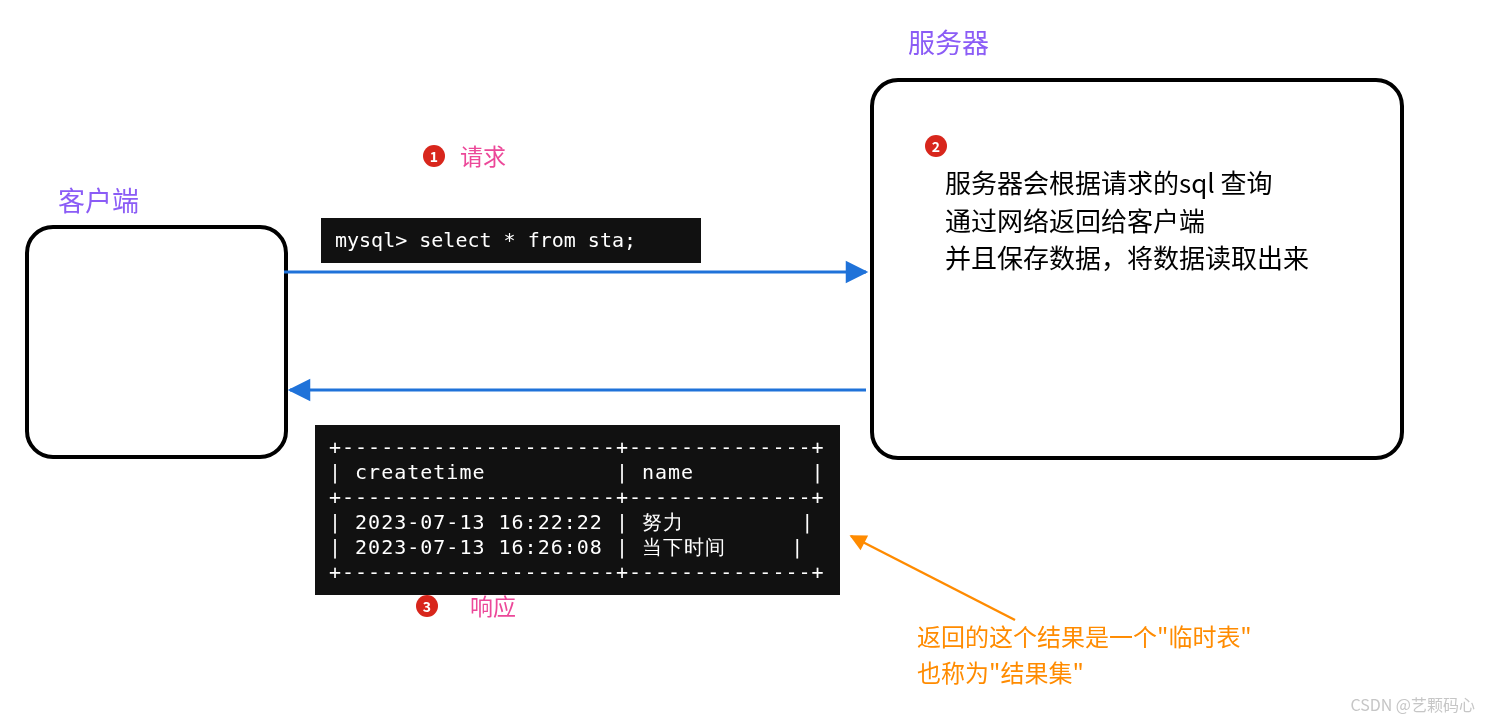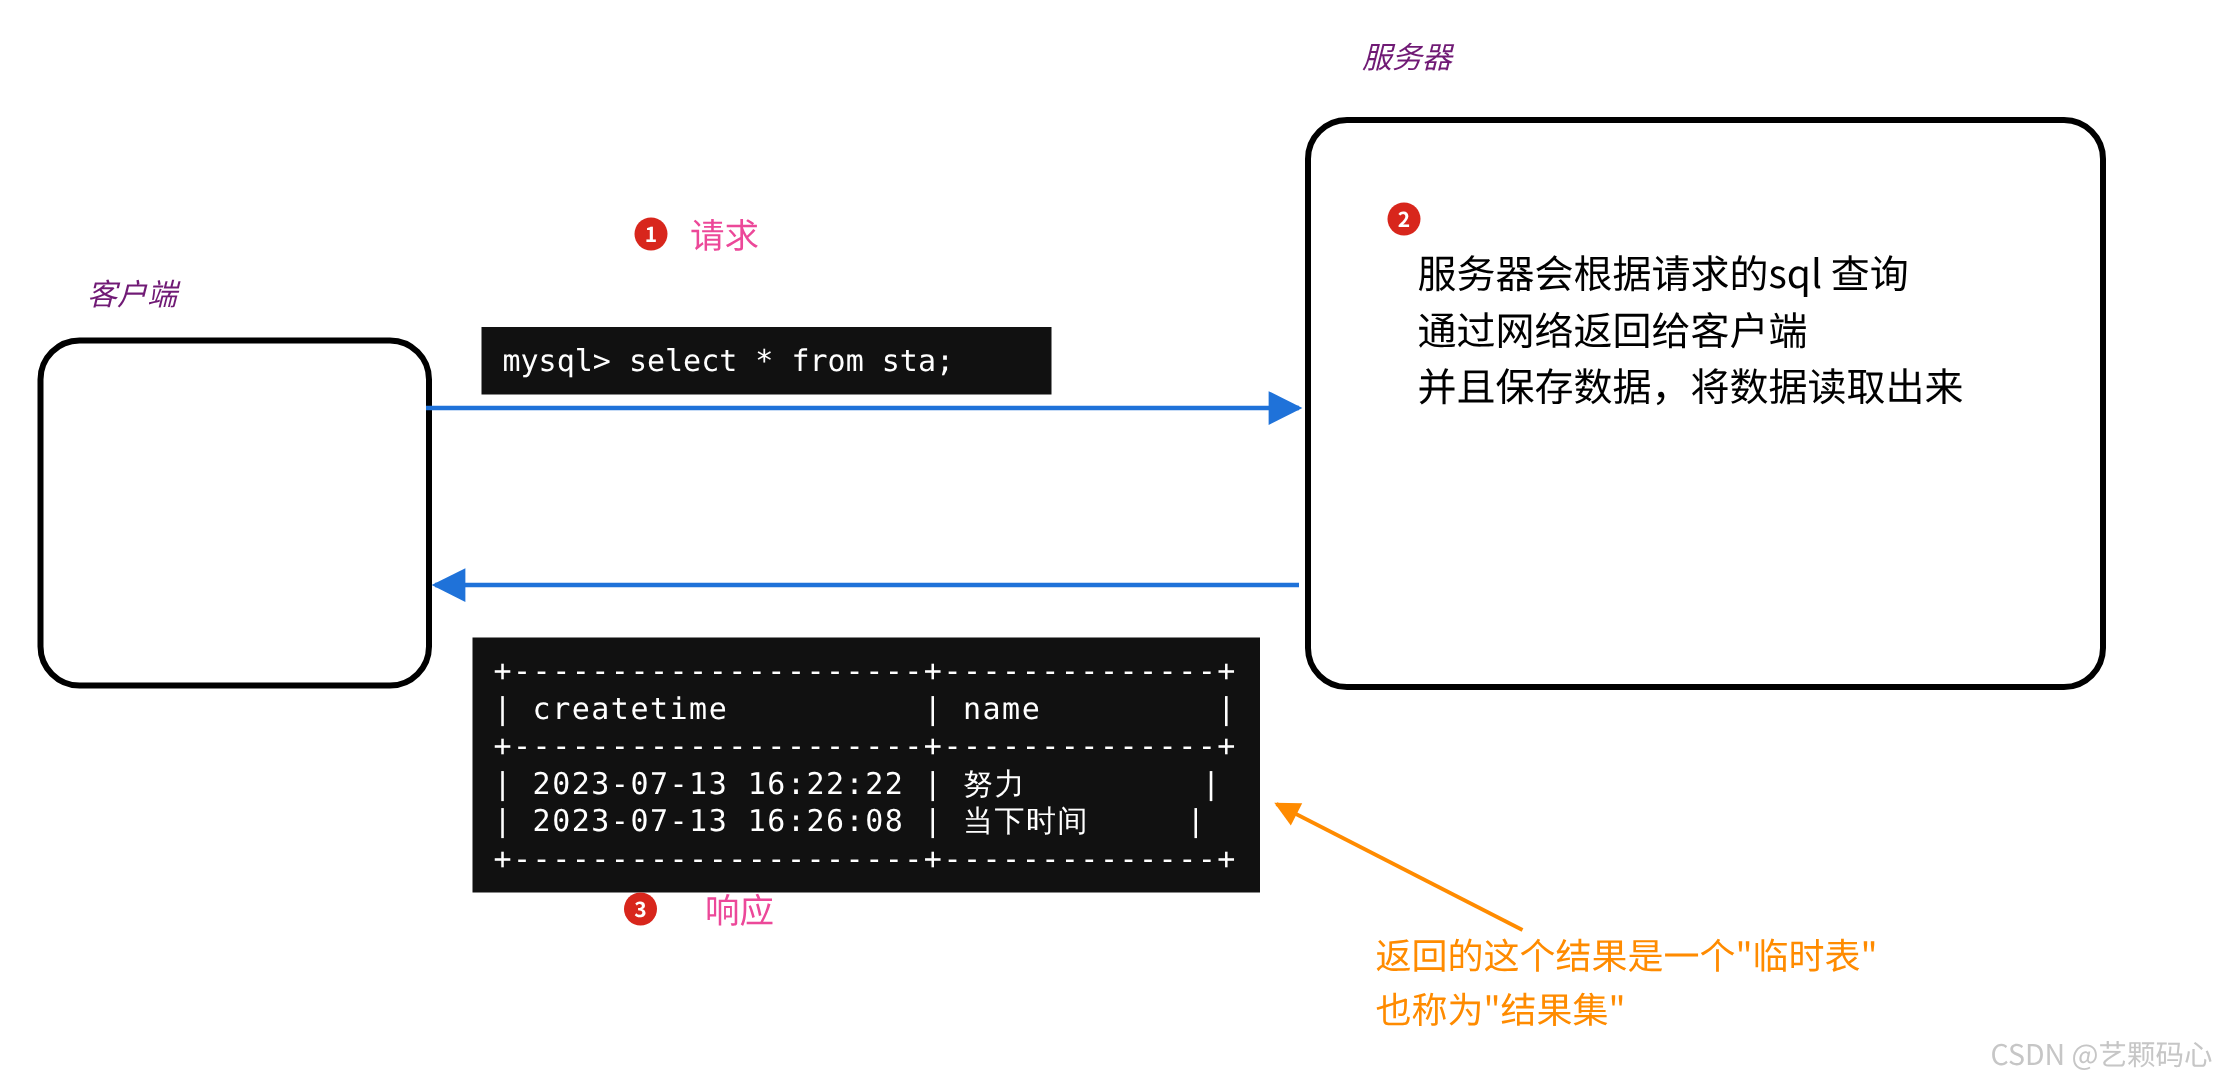--- a/index.html
+++ b/index.html
@@ -1,24 +1,24 @@
 <!DOCTYPE html>
 <html><head>
 <meta charset="utf-8">
 <style>
   html,body{margin:0;padding:0;width:1491px;height:726px;background:#fff;font-family:"Microsoft YaHei","Noto Sans CJK SC",sans-serif;overflow:hidden;}
   .abs{position:absolute;}
-  .label-blue{color:#701a75;font-size:20px;font-style:italic;}
+  .label-blue{color:#8b5cf6;font-size:27px;}
   .label-red{color:#ec4899;font-size:23px;}
   .label-orange{color:#ff8b00;font-size:24px;line-height:1.5;}
   .box{border:4px solid #000;border-radius:28px;background:#fff;}
   .badge{width:22px;height:22px;border-radius:50%;background:#d8261c;color:#fff;font-size:14px;line-height:22px;text-align:center;font-weight:bold;}
   .term{background:#111;color:#fff;font-family:ui-monospace,Consolas,monospace;font-size:20px;padding:10px 14px;box-sizing:border-box;white-space:pre;line-height:1.25;}
   .term-wide{letter-spacing:1px;}
-  .watermark{color:#c6c6c6;font-size:19px;}
+  .watermark{color:#c6c6c6;font-size:16px;}
   svg{position:absolute;top:0;left:0;pointer-events:none;}
 </style>
 </head>
 <body>
 
 <div class="abs label-blue" style="left:58px;top:180px;">客户端</div>
 
 <div class="abs box" style="left:25px;top:225px;width:255px;height:226px;"></div>
 
 <div class="abs label-blue" style="left:908px;top:22px;">服务器</div>

